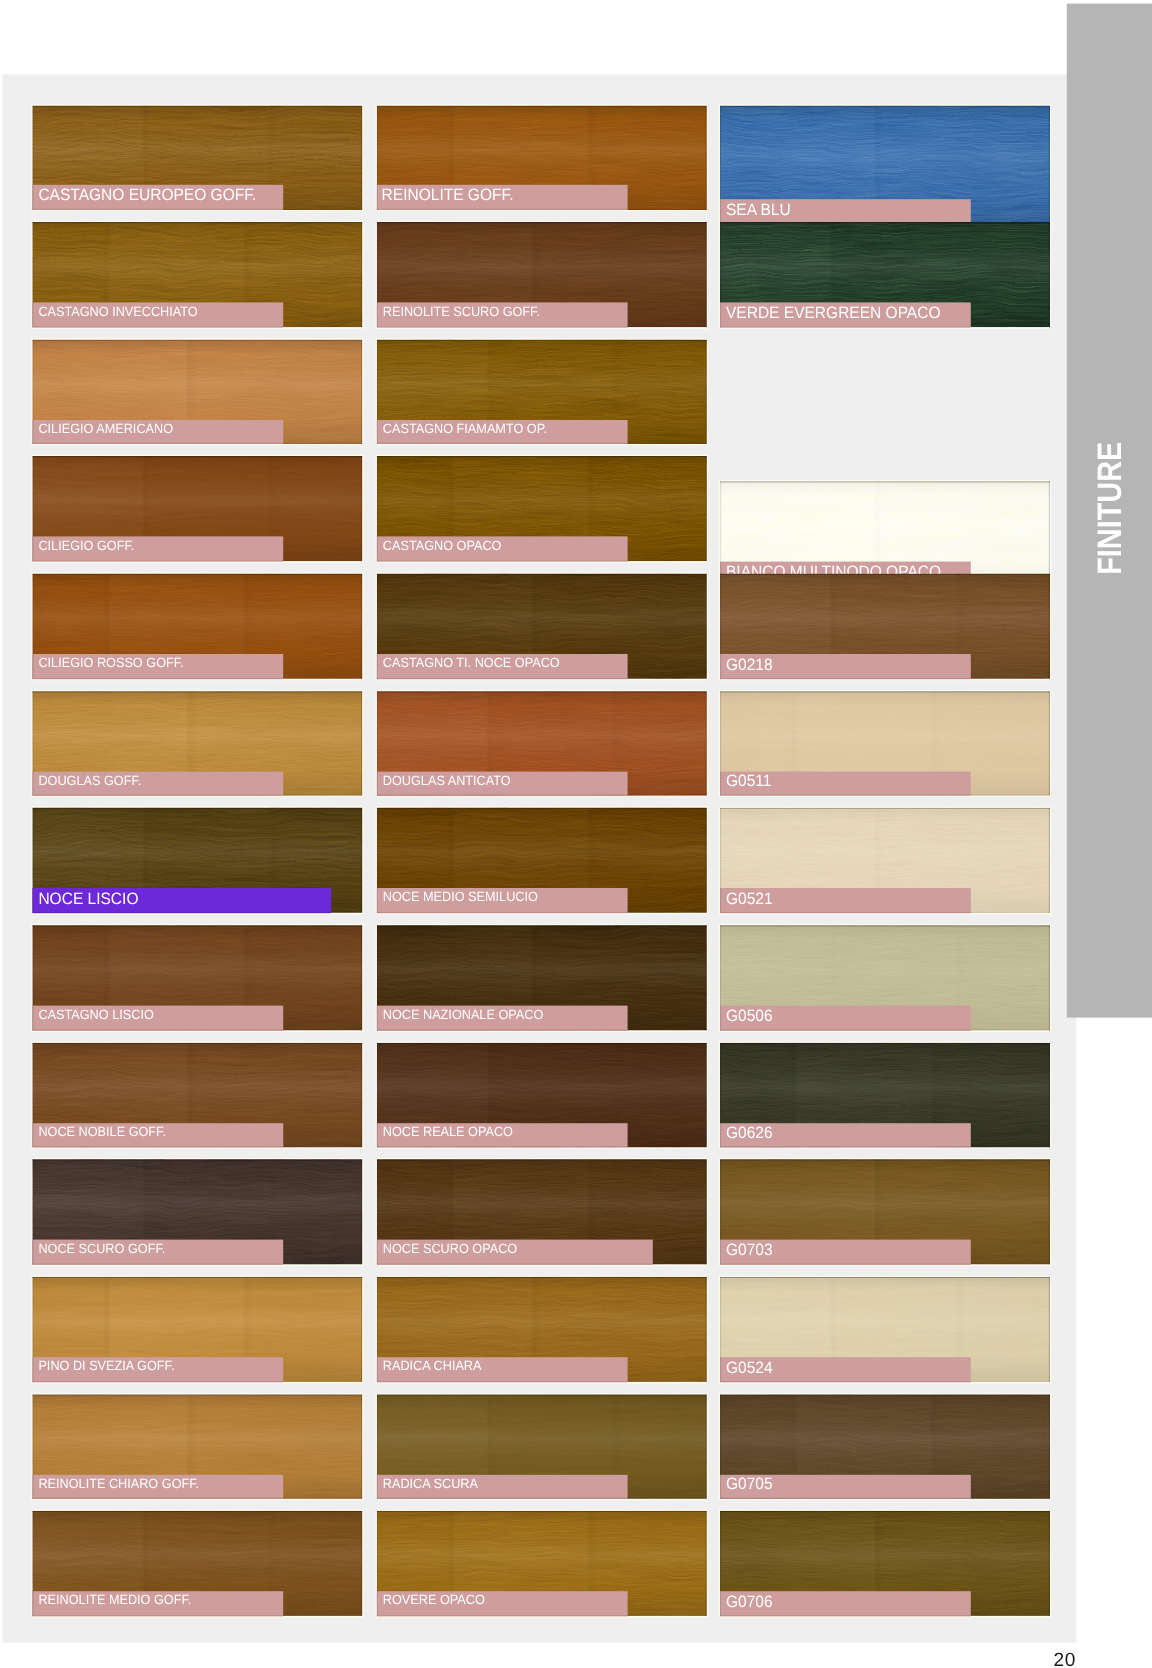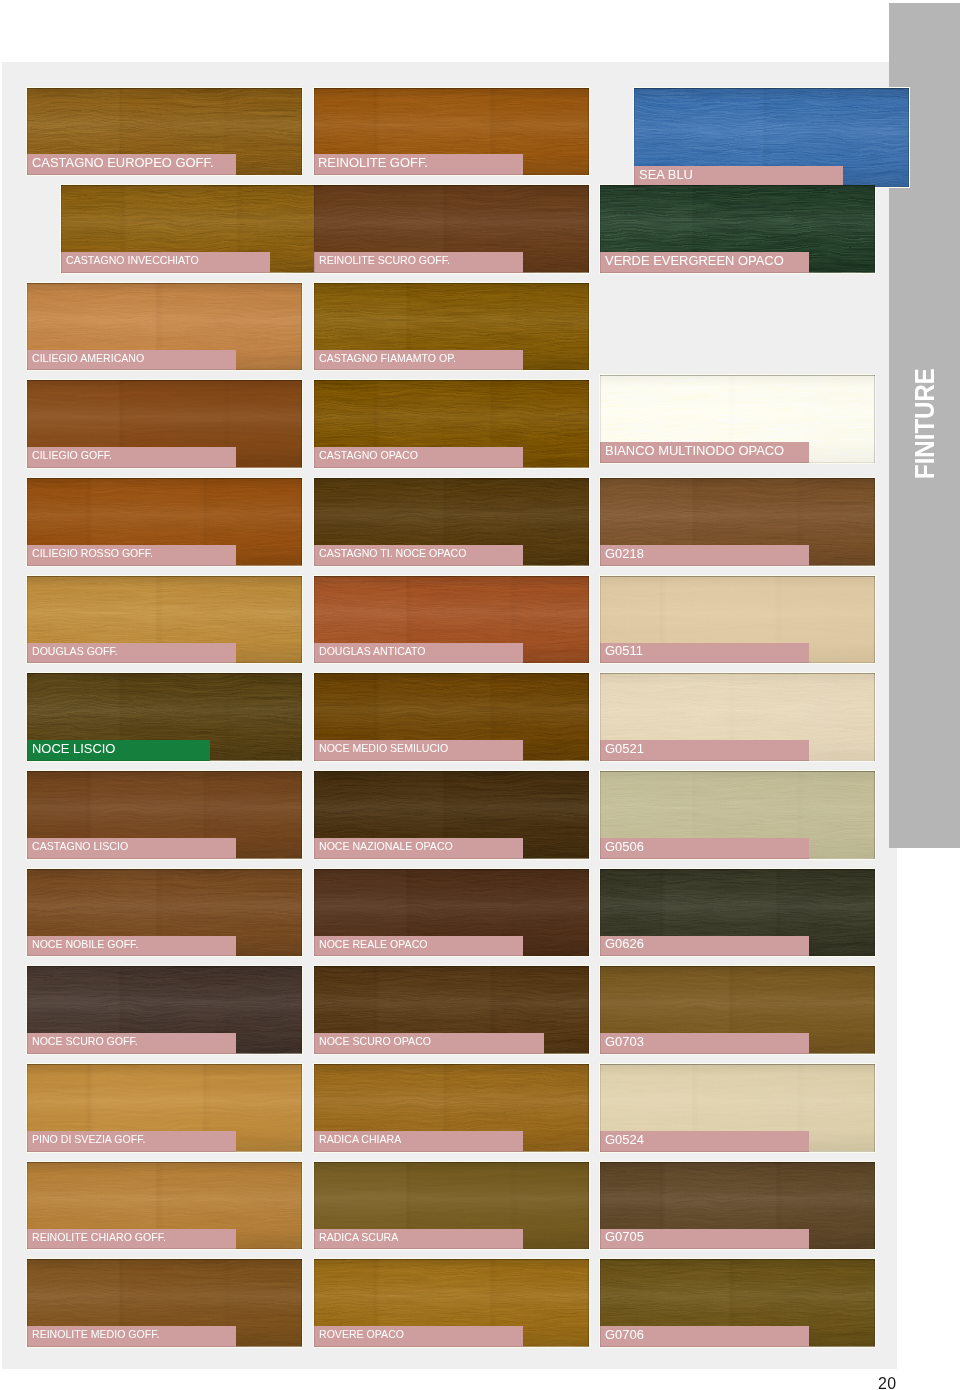--- a/index.html
+++ b/index.html
@@ -172,21 +172,21 @@
           <rect width="275" height="87.5" fill="#633F06" filter="url(#med0)" opacity="0.52"></rect>
           <rect width="275" height="87.5" fill="#B68633" filter="url(#med2)" opacity="0.442"></rect>
           <rect width="275" height="87.5" fill="url(#plank0)"></rect>
           <rect width="275" height="87.5" fill="url(#shade)"></rect>
         </svg>
         <div class="label" style="background: rgb(206, 158, 158); width: 209px;">
           <span class="label-text large" style="color: rgb(255, 255, 255);">CASTAGNO EUROPEO GOFF.</span>
         </div>
         <div class="edge"></div>
       </div>
-      <div class="cell" style="left: 27px; top: 185.15px; width: 275px; height: 87.5px; margin-left: 34px;">
+      <div class="cell" style="left: 27px; top: 185.15px; width: 275px; height: 87.5px;">
         <svg class="swatch" width="275" height="87.5" viewBox="0 0 275 87.5" preserveAspectRatio="none">
           <rect width="275" height="87.5" fill="#916412"></rect>
           <rect width="275" height="87.5" fill="#5F4306" filter="url(#med1)" opacity="0.58"></rect>
           <rect width="275" height="87.5" fill="#AD7D20" filter="url(#med3)" opacity="0.49299999999999994"></rect>
           <rect width="275" height="87.5" fill="url(#plank1)"></rect>
           <rect width="275" height="87.5" fill="url(#shade)"></rect>
         </svg>
         <div class="label" style="background: rgb(206, 158, 158); width: 209px;">
           <span class="label-text small" style="color: rgb(255, 255, 255);">CASTAGNO INVECCHIATO</span>
         </div>
@@ -245,21 +245,21 @@
         <div class="edge"></div>
       </div>
       <div class="cell" style="left: 27px; top: 673.4px; width: 275px; height: 87.5px;">
         <svg class="swatch" width="275" height="87.5" viewBox="0 0 275 87.5" preserveAspectRatio="none">
           <rect width="275" height="87.5" fill="#5B4515"></rect>
           <rect width="275" height="87.5" fill="#3A2A06" filter="url(#med2)" opacity="0.62"></rect>
           <rect width="275" height="87.5" fill="#786026" filter="url(#med0)" opacity="0.527"></rect>
           <rect width="275" height="87.5" fill="url(#plank0)"></rect>
           <rect width="275" height="87.5" fill="url(#shade)"></rect>
         </svg>
-        <div class="label" style="background: #15803d; width: 183px;">
+        <div class="label" style="background: #6d28d9; width: 249px;">
           <span class="label-text large" style="color: rgb(255, 255, 255);">NOCE LISCIO</span>
         </div>
         <div class="edge"></div>
       </div>
       <div class="cell" style="left: 27px; top: 771.05px; width: 275px; height: 87.5px;">
         <svg class="swatch" width="275" height="87.5" viewBox="0 0 275 87.5" preserveAspectRatio="none">
           <rect width="275" height="87.5" fill="#77481F"></rect>
           <rect width="275" height="87.5" fill="#573012" filter="url(#med3)" opacity="0.34"></rect>
           <rect width="275" height="87.5" fill="#905F32" filter="url(#med1)" opacity="0.28900000000000003"></rect>
           <rect width="275" height="87.5" fill="url(#plank1)"></rect>
@@ -497,21 +497,21 @@
           <rect width="275" height="87.5" fill="#825609" filter="url(#fine1)" opacity="0.5"></rect>
           <rect width="275" height="87.5" fill="#B98B2E" filter="url(#fine3)" opacity="0.425"></rect>
           <rect width="275" height="87.5" fill="url(#plank1)"></rect>
           <rect width="275" height="87.5" fill="url(#shade)"></rect>
         </svg>
         <div class="label" style="background: rgb(206, 158, 158); width: 209px;">
           <span class="label-text small" style="color: rgb(255, 255, 255);">ROVERE OPACO</span>
         </div>
         <div class="edge"></div>
       </div>
-      <div class="cell" style="left: 600px; top: 87.5px; width: 275px; height: 99px; margin-left: 34px;">
+      <div class="cell" style="left: 600px; top: 87.5px; width: 275px; height: 99px;">
         <svg class="swatch" width="275" height="87.5" viewBox="0 0 275 87.5" preserveAspectRatio="none">
           <rect width="275" height="87.5" fill="#3C73B4"></rect>
           <rect width="275" height="87.5" fill="#1D5395" filter="url(#fine2)" opacity="0.62"></rect>
           <rect width="275" height="87.5" fill="#6D9ACC" filter="url(#fine0)" opacity="0.527"></rect>
           <rect width="275" height="87.5" fill="url(#plank2)"></rect>
           <rect width="275" height="87.5" fill="url(#shade)"></rect>
         </svg>
         <div class="label" style="background: rgb(206, 158, 158); width: 209px;">
           <span class="label-text large" style="color: rgb(255, 255, 255);">SEA BLU</span>
         </div>
@@ -523,21 +523,21 @@
           <rect width="275" height="87.5" fill="#132C1A" filter="url(#fine3)" opacity="0.7"></rect>
           <rect width="275" height="87.5" fill="#4B734D" filter="url(#fine1)" opacity="0.595"></rect>
           <rect width="275" height="87.5" fill="url(#plank0)"></rect>
           <rect width="275" height="87.5" fill="url(#shade)"></rect>
         </svg>
         <div class="label" style="background: rgb(206, 158, 158); width: 209px;">
           <span class="label-text large" style="color: rgb(255, 255, 255);">VERDE EVERGREEN OPACO</span>
         </div>
         <div class="edge"></div>
       </div>
-      <div class="cell" style="left: 600px; top: 375px; width: 275px; height: 87.5px;">
+      <div class="cell" style="left: 600px; top: 401px; width: 275px; height: 87.5px;">
         <svg class="swatch" width="275" height="87.5" viewBox="0 0 275 87.5" preserveAspectRatio="none">
           <rect width="275" height="87.5" fill="#FFFFFA"></rect>
           <rect width="275" height="87.5" fill="#FFFCC6" filter="url(#fine1)" opacity="0.5"></rect>
           <rect width="275" height="87.5" fill="#FFFFF1" filter="url(#fine3)" opacity="0.425"></rect>
           <rect width="275" height="87.5" fill="url(#plank2)" opacity="0.35"></rect>
           <rect width="275" height="87.5" fill="url(#shade)" opacity="0.35"></rect>
         </svg>
         <div class="label" style="background: rgb(206, 158, 158); width: 209px;">
           <span class="label-text large" style="color: rgb(255, 255, 255);">BIANCO MULTINODO OPACO</span>
         </div>

